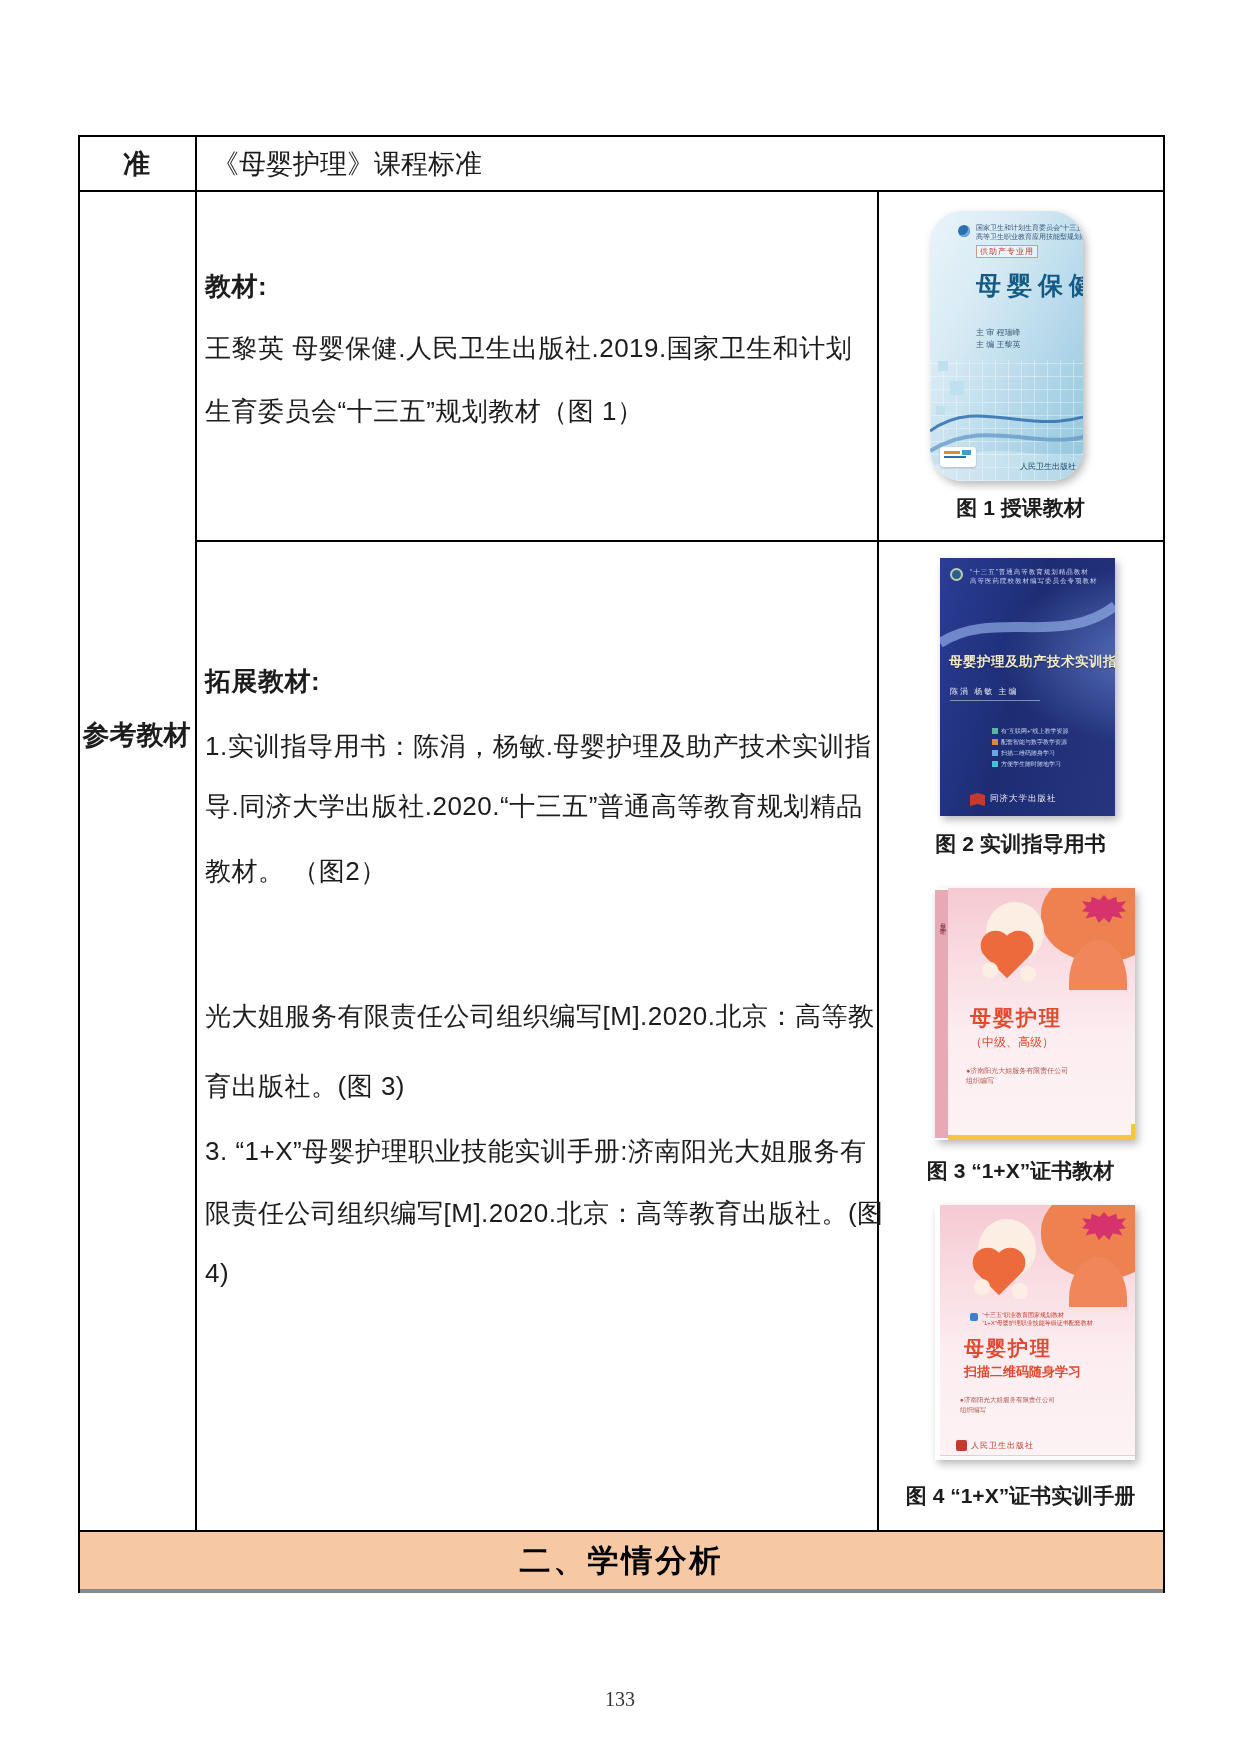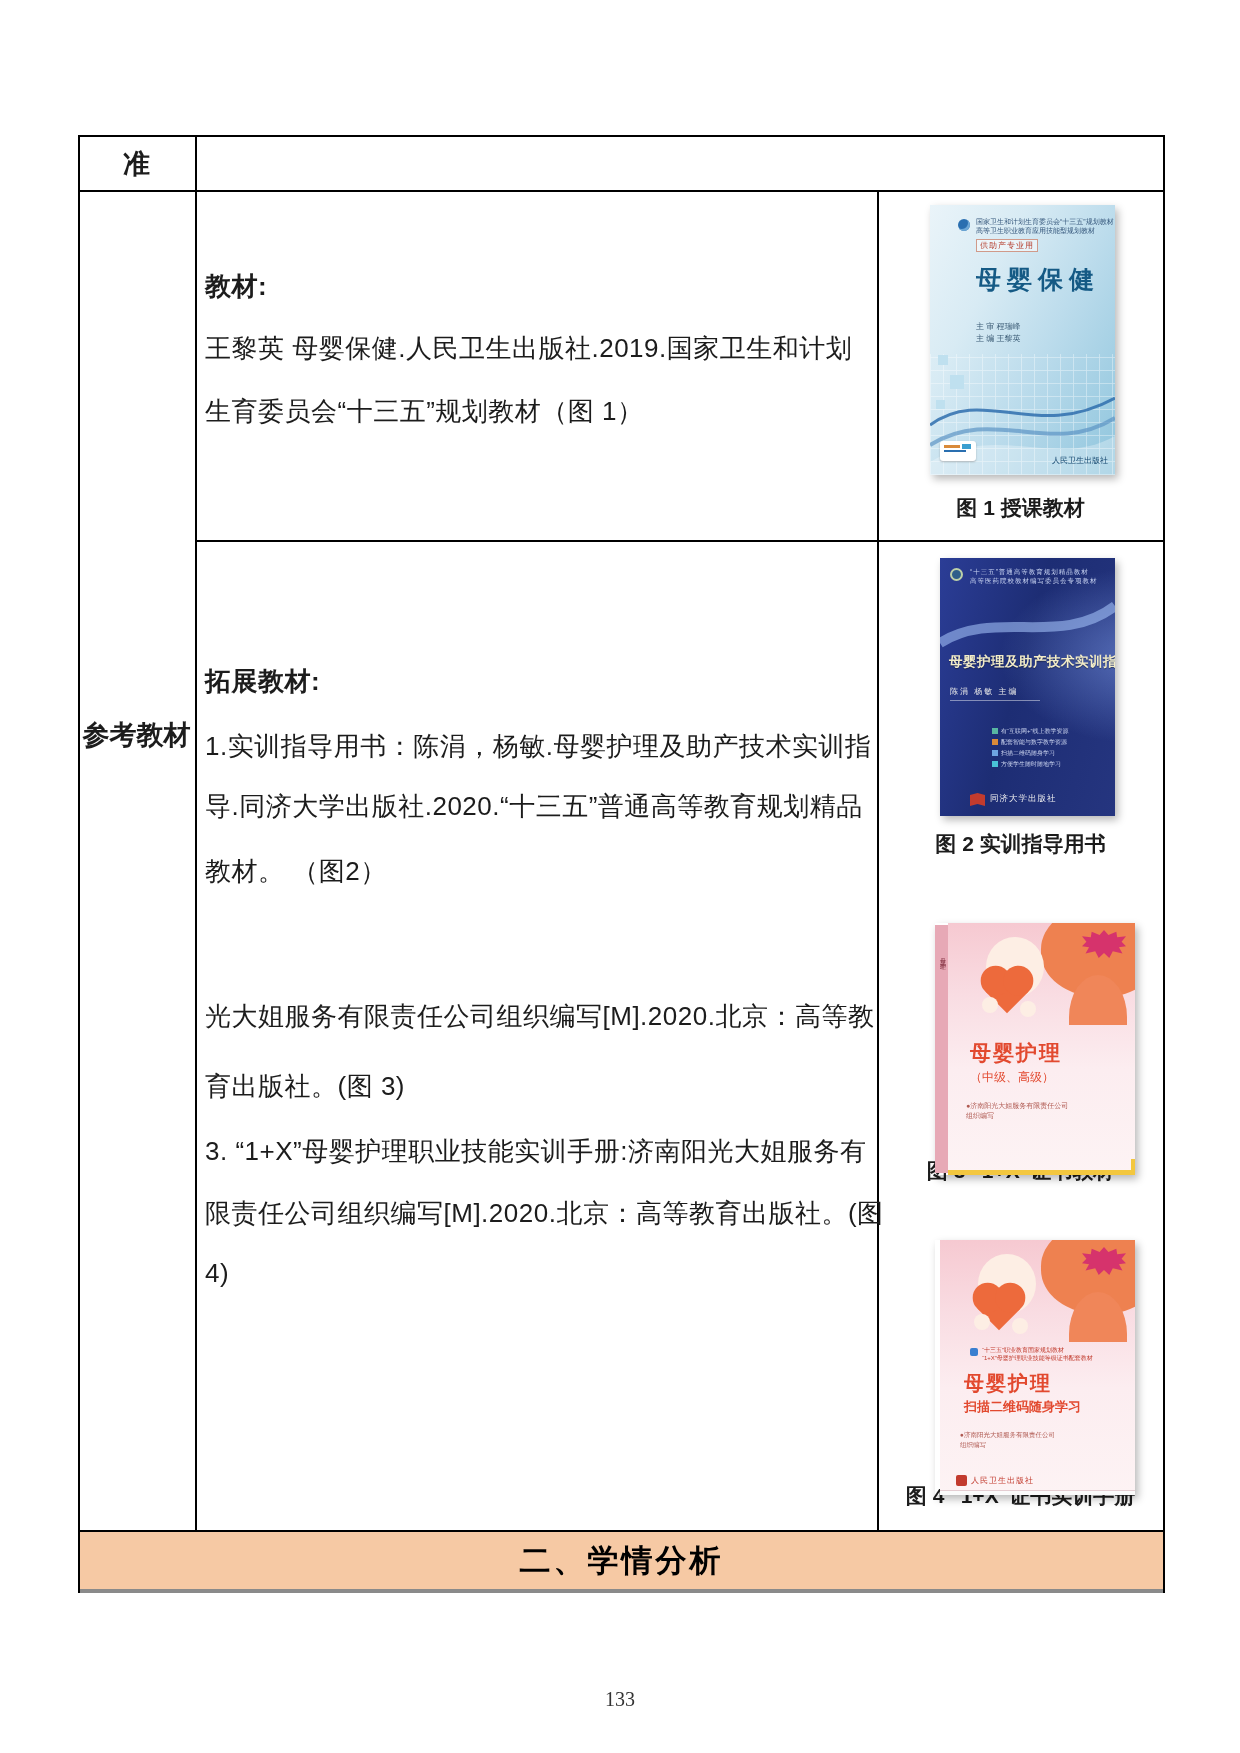--- a/index.html
+++ b/index.html
@@ -31,22 +31,22 @@
   .banner { position:absolute; left:2px; top:1397px; width:1083px; height:57px; background:#f6c9a4; display:flex; align-items:center; justify-content:center; }
   .banner-text { font-size:31px; font-weight:700; letter-spacing:3px; color:#000; }
 
   .page-num { position:absolute; left:0; top:1688px; width:1240px; text-align:center; font-family:"Liberation Serif", serif; font-size:20px; color:#333; }
 
   
   .book { position:absolute; box-shadow:3px 4px 8px rgba(0,0,0,.28); }
   .tiny { position:absolute; white-space:nowrap; }
 
   
-  .book1 { left:852px; top:70px; width:185px; height:270px;
-    background:linear-gradient(118deg,#eaf4f9 0%,#d8ebf4 30%,#bcdcec 58%,#8fc5dd 100%); overflow:hidden; }
+  .book1 { left:852px; top:76px; width:153px; height:270px;
+    background:linear-gradient(118deg,#eaf4f9 0%,#d8ebf4 30%,#bcdcec 58%,#8fc5dd 100%); overflow:hidden;border-radius:32px; }
   .b1-grid { position:absolute; left:0; right:0; top:55%; bottom:0; opacity:.45;
     background-image:repeating-linear-gradient(0deg,rgba(255,255,255,.8) 0 1px,transparent 1px 13px),
                      repeating-linear-gradient(90deg,rgba(255,255,255,.8) 0 1px,transparent 1px 13px); }
   .b1-sq { position:absolute; background:#bfe0ef; }
   .b1-logo { position:absolute; left:28px; top:14px; width:12px; height:12px; border-radius:50%; background:#2a6fb0; box-shadow:inset -2px -2px 0 #6ea8d6; }
   .b1-series { left:46px; top:12px; font-size:7px; color:#33557a; line-height:9px; }
   .b1-tag { left:46px; top:34px; font-size:8px; color:#b43a2a; border:1px solid #d09a8a; padding:0 3px; background:rgba(255,255,255,.5); letter-spacing:1px; }
   .b1-title { left:46px; top:58px; font-family:"Liberation Serif",serif; font-size:25px; font-weight:700; color:#155a85; letter-spacing:6px; }
   .b1-eds { left:46px; top:116px; font-size:8px; color:#3a5a74; line-height:12px; }
   .b1-badge { position:absolute; left:10px; bottom:14px; width:36px; height:20px; background:#fff; border-radius:3px; box-shadow:0 1px 2px rgba(0,0,0,.25); }
@@ -66,21 +66,21 @@
   .b2-feats { position:absolute; left:52px; top:168px; font-size:6px; color:#cdd6f0; line-height:11px; }
   .b2-feats span { display:block; position:relative; padding-left:9px; }
   .b2-feats span::before { content:""; position:absolute; left:0; top:2px; width:6px; height:6px; background:#58b6a2; }
   .b2-feats span:nth-child(2)::before { background:#d98a3a; }
   .b2-feats span:nth-child(3)::before { background:#6ea4e0; }
   .b2-feats span:nth-child(4)::before { background:#49c2d8; }
   .b2-publogo { position:absolute; left:30px; bottom:10px; width:15px; height:13px; background:#c23b2e; clip-path:polygon(0 15%,50% 0,100% 15%,100% 100%,50% 85%,0 100%); }
   .b2-pub { left:50px; bottom:11px; font-size:8.5px; color:#f0f0f0; letter-spacing:1px; }
 
   
-  .pinkbook { overflow:hidden;margin-top:35px; }
+  .pinkbook { overflow:hidden; }
   .book3 { left:857px; top:753px; width:200px; height:252px; }
   .book4 { left:857px; top:1070px; width:200px; height:255px; }
   .spine { position:absolute; left:0; top:2px; width:13px; height:calc(100% - 4px); background:#e7a9b6; }
   .spine .vtext { position:absolute; left:3px; top:28px; writing-mode:vertical-rl; font-size:6px; color:#8a3a4a; letter-spacing:2px; }
   .pcover { position:absolute; top:0; right:0; bottom:0; background:linear-gradient(#f6c9d1 0%,#f9dce2 28%,#fcedf0 58%,#fdf3f4 100%); }
   .book3 .pcover { left:13px; }
   .book4 .pcover { left:5px; }
   .illus { position:absolute; left:0; top:0; right:0; height:102px; overflow:hidden; }
   .face { position:absolute; left:38px; top:14px; width:58px; height:60px; border-radius:50%; background:#fdeee4; }
   .hair { position:absolute; right:-26px; top:-18px; width:120px; height:92px; border-radius:48%; background:#ee8150; }
@@ -112,20 +112,21 @@
     <div class="bline bl-h1"></div>
     <div class="bline bl-h2"></div>
     <div class="bline bl-h3"></div>
     <div class="bline bl-bottom"></div>
     <div class="bline bl-left"></div>
     <div class="bline bl-right"></div>
     <div class="bline bl-v1"></div>
     <div class="bline bl-v2"></div>
 
     <div class="abs cell-r1-left">准</div>
+    <div class="abs cell-r1-right">《母婴护理》课程标准</div>
 
     <div class="abs left-label">参考教材</div>
 
     <div class="tline tbold" style="top:135px;">教材:</div>
     <div class="tline" style="top:197px;">王黎英 母婴保健.人民卫生出版社.2019.国家卫生和计划</div>
     <div class="tline" style="top:260px;">生育委员会“十三五”规划教材（图 1）</div>
     <div class="caption" style="top:359px;">图 1  授课教材</div>
 
     <div class="tline tbold" style="top:530px;">拓展教材:</div>
     <div class="tline" style="top:595px;">1.实训指导用书：陈涓，杨敏.母婴护理及助产技术实训指</div>

